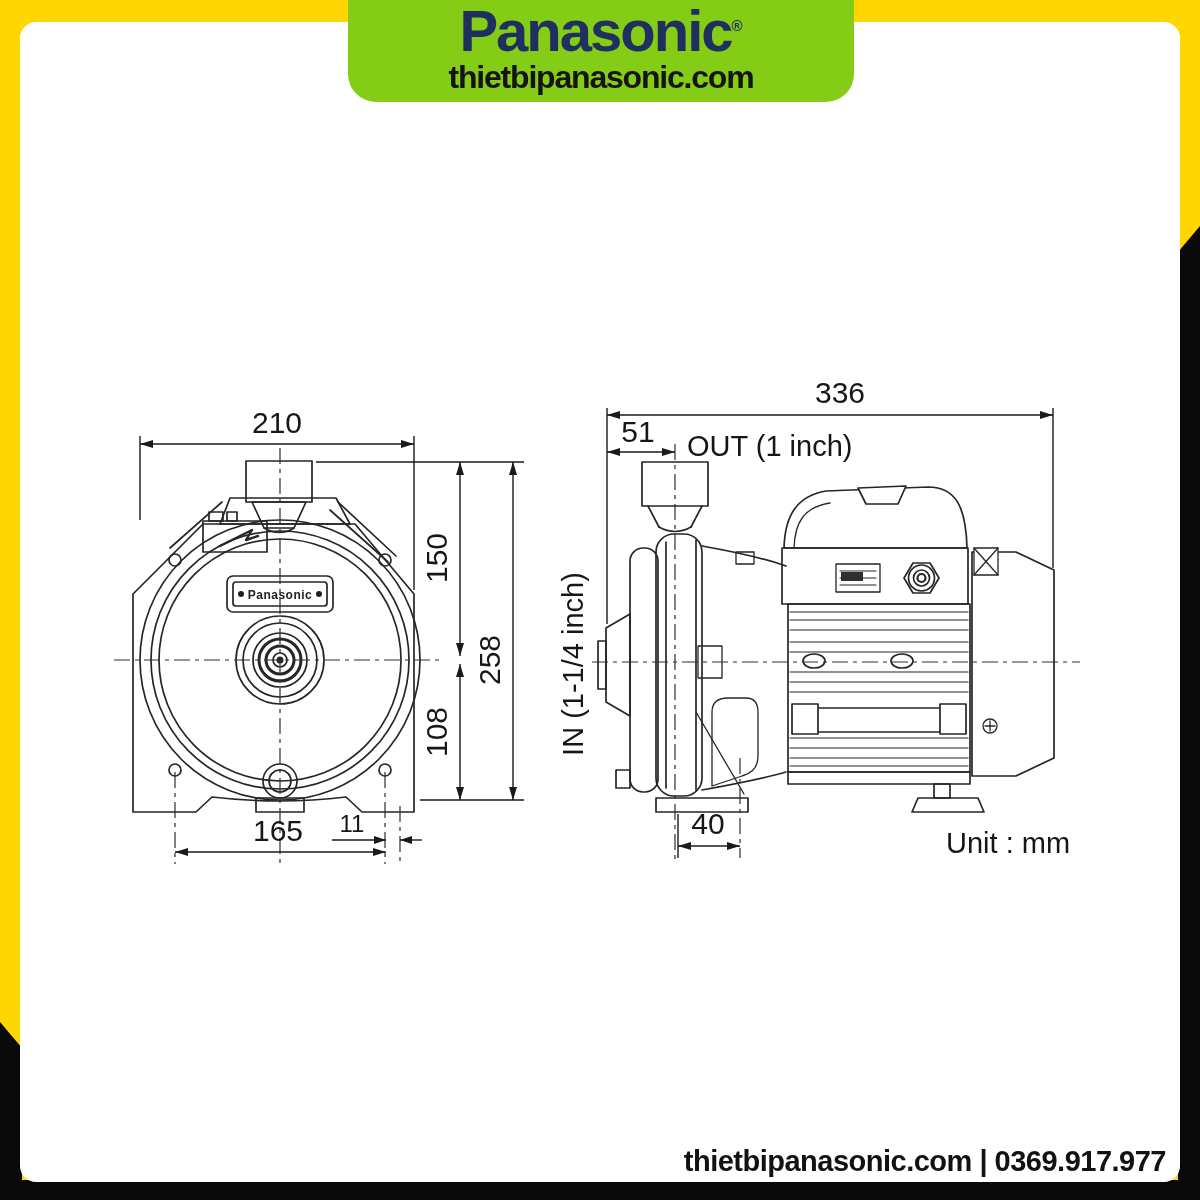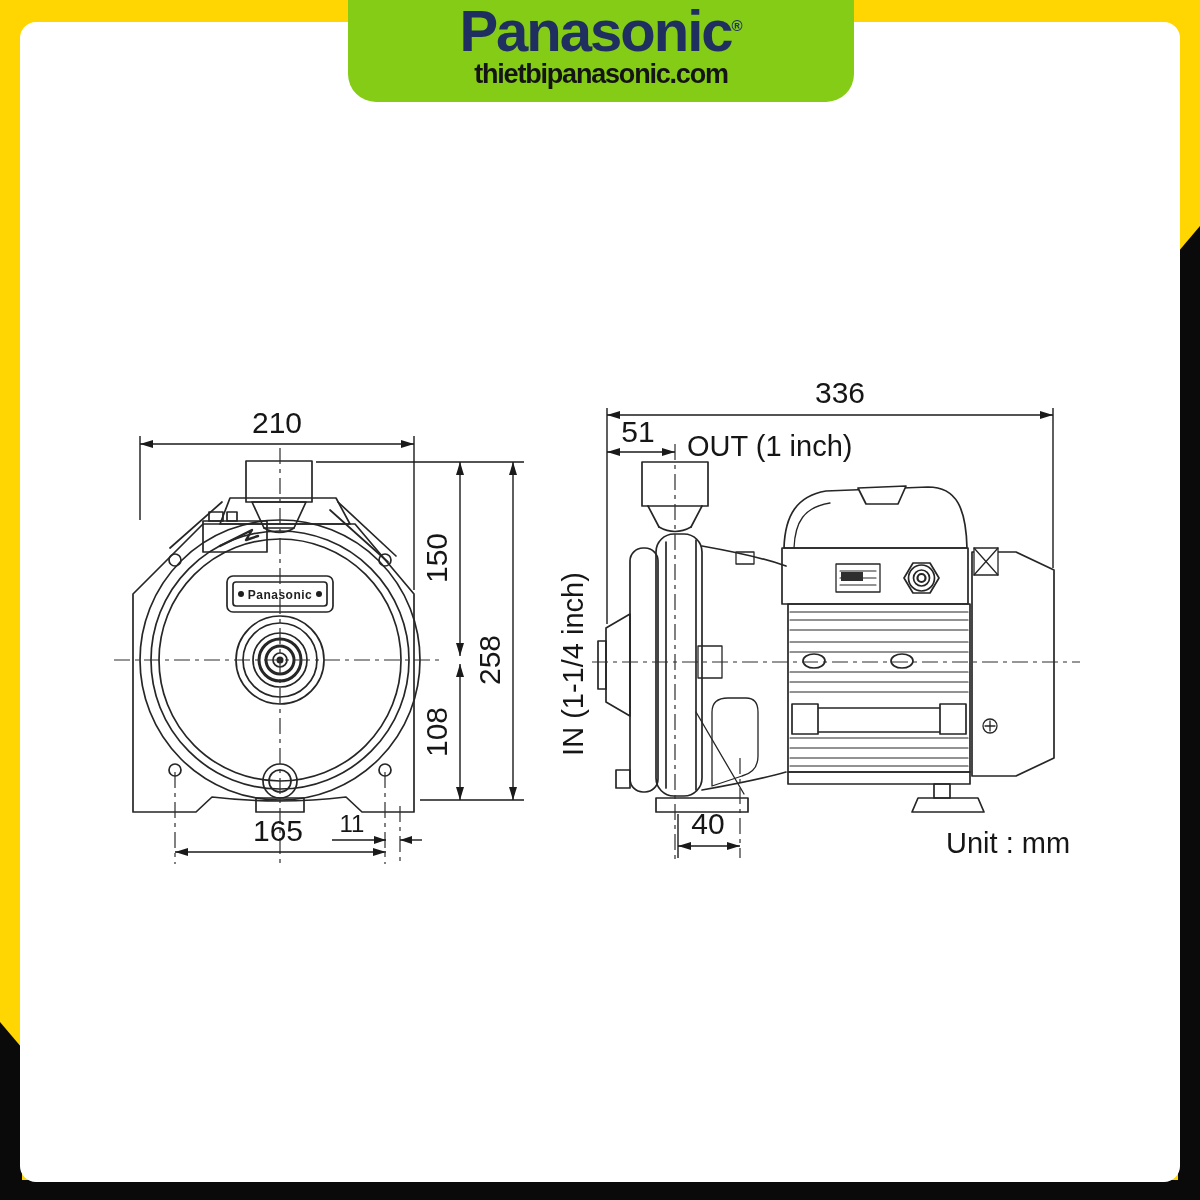--- a/index.html
+++ b/index.html
@@ -12,21 +12,21 @@
   .black-bottom{position:absolute;inset:0;background:#0A0A0A;
     clip-path:polygon(0px 1180px,1200px 1180px,1200px 1200px,0px 1200px);}
   .content{position:absolute;left:20px;top:22px;width:1160px;height:1160px;
     background:#FFFFFF;border-radius:16px;}
   .tab{position:absolute;left:348px;top:0;width:506px;height:102px;
     background:#84cc16;border-radius:0 0 28px 28px;display:flex;
     flex-direction:column;align-items:center;justify-content:flex-start;}
   .brand{color:#1F3060;font-weight:bold;font-size:58px;line-height:1.0;
     letter-spacing:-2px;margin-top:2px;}
   .brand sup{font-size:15px;letter-spacing:0;}
-  .site{color:#141414;font-weight:bold;font-size:27px;letter-spacing:-1.2px;
+  .site{color:#141414;font-weight:bold;font-size:32px;letter-spacing:-1.2px;
     line-height:1.0;margin-top:1px;}
   .footer-text{position:absolute;right:34px;bottom:22px;color:#121212;
     font-weight:bold;font-size:29px;letter-spacing:-0.5px;}
   svg.draw{position:absolute;left:0;top:0;}
   svg text{font-family:"Liberation Sans",sans-serif;fill:#161616;}
   .dimtxt{font-size:30px;font-weight:500;}
   .dimtxt-s{font-size:24px;font-weight:500;}
   .lbltxt{font-size:29px;font-weight:500;}
   .platetxt{font-size:12px;font-weight:bold;letter-spacing:0.5px;fill:#1f1f1f;}
 </style>
@@ -241,14 +241,15 @@
     <text class="lbltxt" x="687" y="456" text-anchor="start">OUT (1 inch)</text>
     <text class="lbltxt" x="583" y="664" text-anchor="middle" transform="rotate(-90 583 664)">IN (1-1/4 inch)</text>
     <text class="lbltxt" x="946" y="853" text-anchor="start">Unit : mm</text>
   </svg>
 
   <div class="tab">
     <div class="brand"><span>Panasonic</span><sup>®</sup></div>
     <div class="site">thietbipanasonic.com</div>
   </div>
 
+  <div class="footer-text">thietbipanasonic.com | 0369.917.977</div>
 
 </div>
 
 </body></html>

